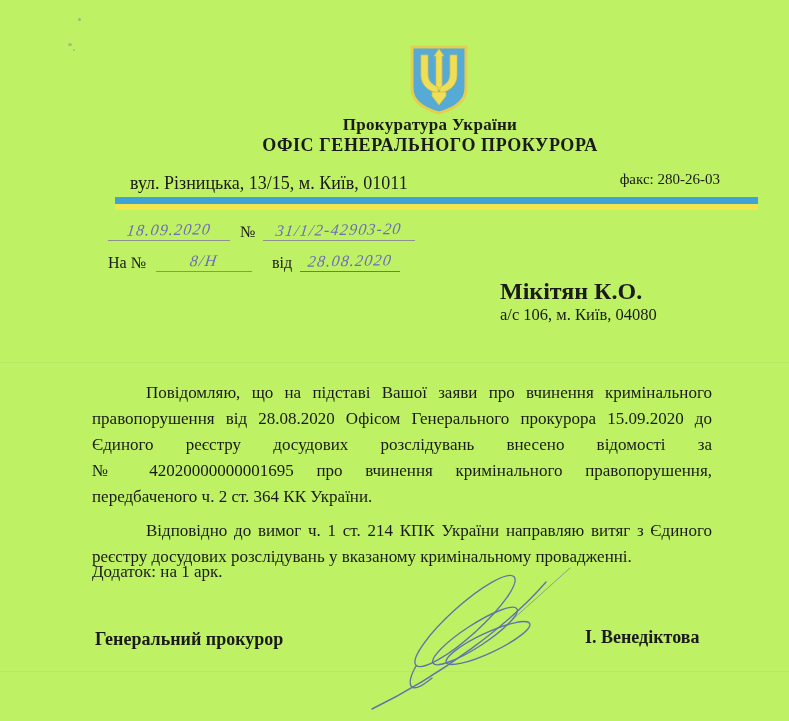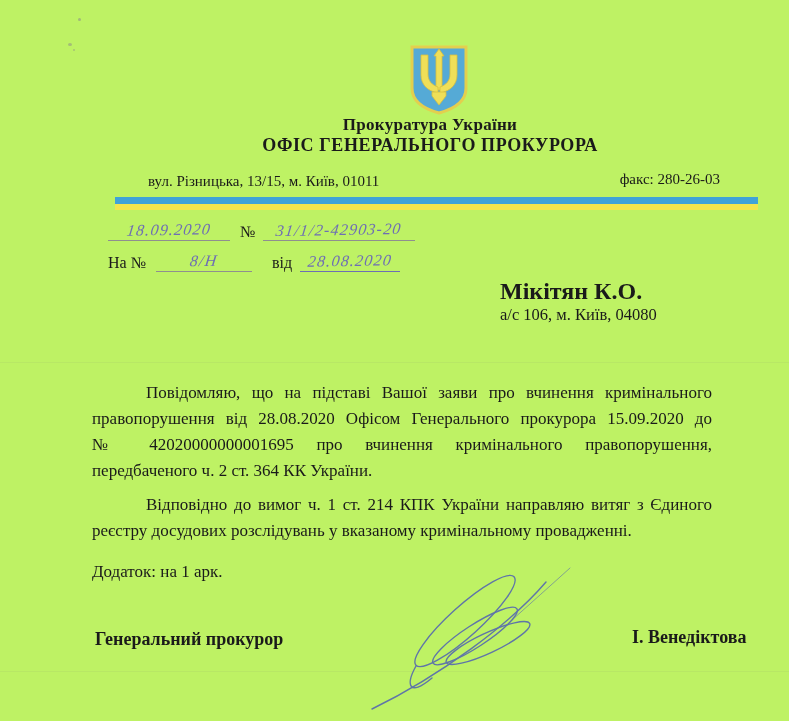--- a/index.html
+++ b/index.html
@@ -6,21 +6,21 @@
   .page{
     position:relative;width:789px;height:721px;background:#bef264;overflow:hidden;
     font-family:"Liberation Serif","DejaVu Serif",serif;color:#1a1a1a;
   }
   
   .emblem{position:absolute;left:408px;top:44px;width:62px;height:72px;}
   .org-small{position:absolute;left:80px;top:115px;width:700px;text-align:center;
     font-size:17px;font-weight:bold;letter-spacing:.3px;}
   .org-large{position:absolute;left:80px;top:135px;width:700px;text-align:center;
     font-size:18px;font-weight:bold;letter-spacing:.6px;}
-  .addr{position:absolute;left:148px;top:173px;font-size:15px;}
+  .addr{position:absolute;left:130px;top:173px;font-size:18px;}
   .fax{position:absolute;right:69px;top:171px;font-size:15px;}
   .flag{position:absolute;left:115px;top:197px;width:643px;}
   .flag .b{height:7px;}
   .flag .y{height:6px;}
   
   .hw{font-style:italic;color:#6e6eb4;letter-spacing:1.2px;
     display:inline-block;transform:skewX(-8deg) rotate(-1deg);}
   .ref1{position:absolute;left:108px;top:221px;font-size:16px;}
   .ref2{position:absolute;left:108px;top:252px;font-size:16px;}
   .u{display:inline-block;border-bottom:1px solid #8f8f8f;text-align:center;
@@ -35,21 +35,21 @@
   .recipient .raddr{font-size:16.5px;}
   
   .body{position:absolute;left:92px;top:380px;width:620px;font-size:17px;line-height:26px;}
   .line{text-align:justify;text-align-last:justify;}
   .line.first{padding-left:54px;}
   .line.last{text-align-last:left;}
   .p2{margin-top:8px;}
   .attachment{position:absolute;left:92px;top:562px;font-size:17px;}
   
   .sig-title{position:absolute;left:95px;top:629px;font-size:18px;font-weight:bold;}
-  .sig-name{position:absolute;left:585px;top:627px;font-size:18px;font-weight:bold;margin-left:47px;}
+  .sig-name{position:absolute;left:585px;top:627px;font-size:18px;font-weight:bold;}
   .sig-svg{position:absolute;left:360px;top:546px;width:250px;height:175px;}
   
   .speck{position:absolute;border-radius:50%;background:#8a8a8a;}
   .sp1{left:78px;top:18px;width:3px;height:3px;opacity:.55;}
   .sp2{left:68px;top:43px;width:4px;height:3px;opacity:.5;}
   .sp3{left:73px;top:49px;width:2px;height:2px;opacity:.45;}
   .noise{position:absolute;left:0;width:789px;height:1px;background:rgba(110,110,110,.08);}
   .n1{top:362px;}
   .n2{top:671px;}
 </style>
@@ -95,20 +95,21 @@
 
   <div class="recipient">
     <div class="name">Мікітян К.О.</div>
     <div class="raddr">а/с 106, м. Київ, 04080</div>
   </div>
 
   <div class="body">
     <div class="p1">
       <div class="line first">Повідомляю, що на підставі Вашої заяви про вчинення кримінального</div>
       <div class="line">правопорушення від 28.08.2020 Офісом Генерального прокурора 15.09.2020 до</div>
+      <div class="line">Єдиного реєстру досудових розслідувань внесено відомості за</div>
       <div class="line">№ 42020000000001695 про вчинення кримінального правопорушення,</div>
       <div class="line last">передбаченого ч. 2 ст. 364 КК України.</div>
     </div>
     <div class="p2">
       <div class="line first">Відповідно до вимог ч. 1 ст. 214 КПК України направляю витяг з Єдиного</div>
       <div class="line last">реєстру досудових розслідувань у вказаному кримінальному провадженні.</div>
     </div>
   </div>
 
   <div class="attachment">Додаток: на 1 арк.</div>

